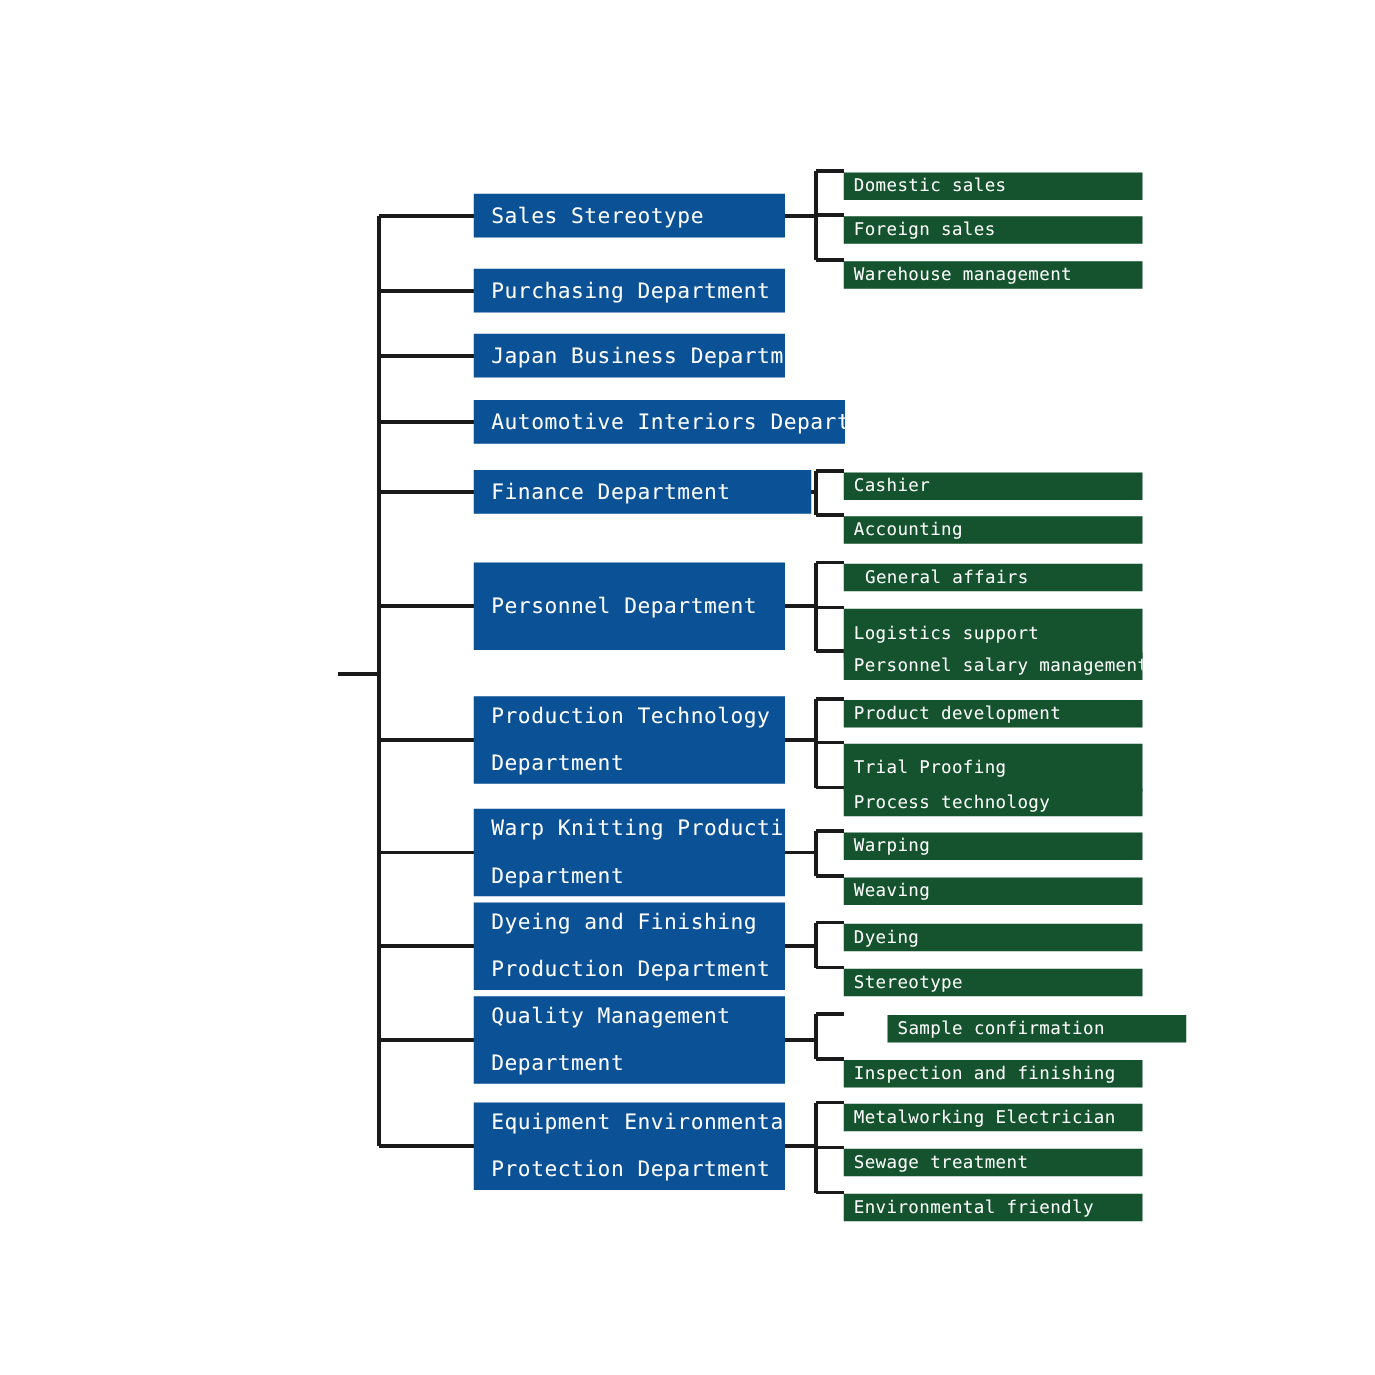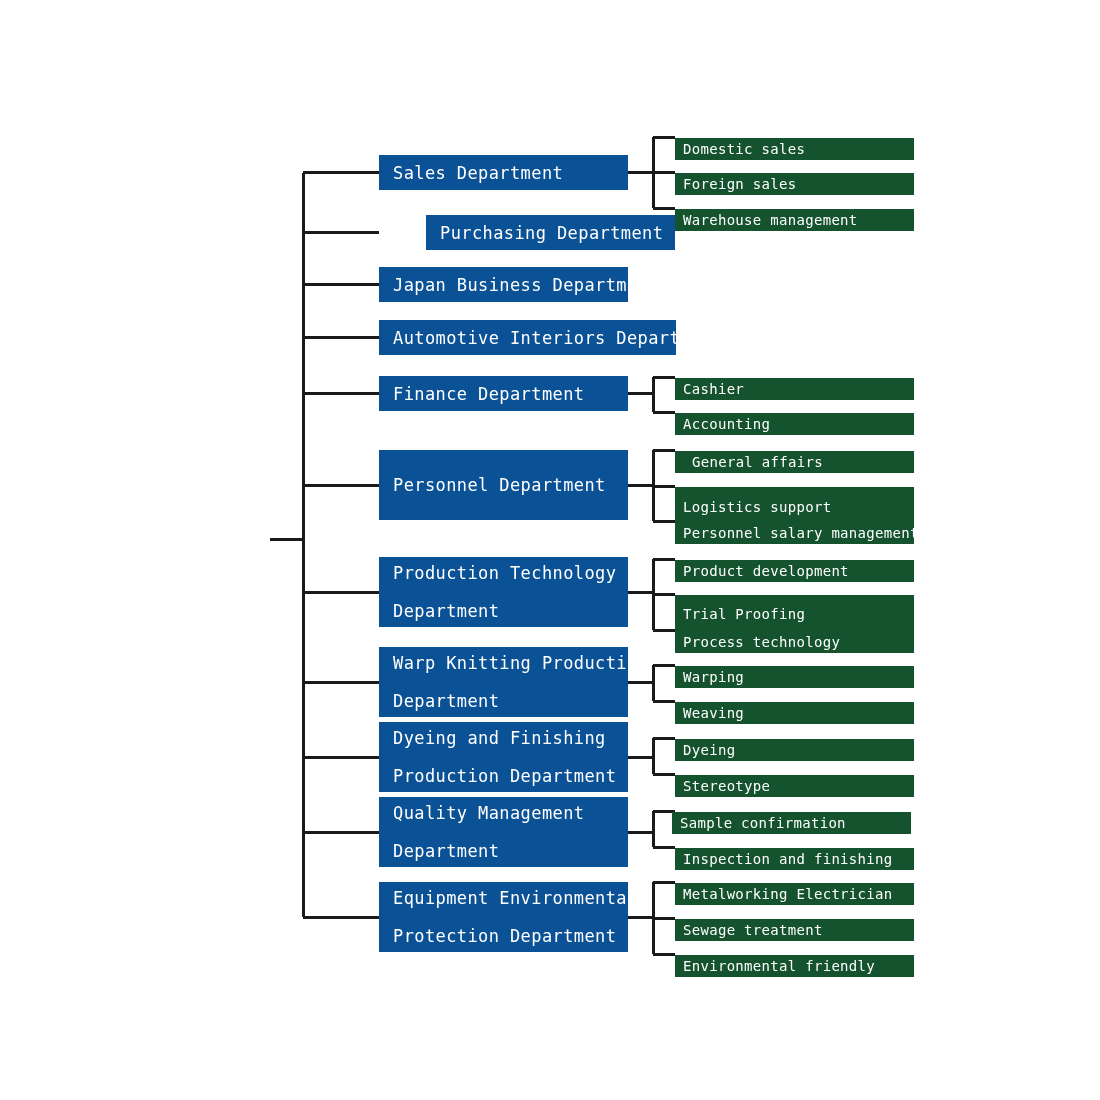--- a/index.html
+++ b/index.html
@@ -121,32 +121,32 @@
       <line x1="303" y1="682" x2="379" y2="682" stroke="#1A1A1A" stroke-width="3" shape-rendering="crispEdges"></line>
       <line x1="303" y1="757" x2="379" y2="757" stroke="#1A1A1A" stroke-width="3" shape-rendering="crispEdges"></line>
       <line x1="303" y1="832" x2="379" y2="832" stroke="#1A1A1A" stroke-width="3" shape-rendering="crispEdges"></line>
       <line x1="303" y1="917" x2="379" y2="917" stroke="#1A1A1A" stroke-width="3" shape-rendering="crispEdges"></line>
       <line x1="270" y1="539" x2="303" y2="539" stroke="#1A1A1A" stroke-width="3" shape-rendering="crispEdges"></line>
     </svg>
 
 
   <div id="dept-layer">
       <div class="node node-dept" style="left: 379px; top: 155px; width: 249px; height: 35px;">
-        <span class="line">Sales Department</span>
-      </div>
-      <div class="node node-dept" style="left: 379px; top: 215px; width: 249px; height: 35px; margin-left: 47px;">
+        <span class="line">Sales Stereotype</span>
+      </div>
+      <div class="node node-dept" style="left: 379px; top: 215px; width: 249px; height: 35px;">
         <span class="line">Purchasing Department</span>
       </div>
       <div class="node node-dept" style="left: 379px; top: 267px; width: 249px; height: 35px;">
         <span class="line">Japan Business Department</span>
       </div>
       <div class="node node-dept" style="left: 379px; top: 320px; width: 297px; height: 35px;">
         <span class="line">Automotive Interiors Department</span>
       </div>
-      <div class="node node-dept" style="left: 379px; top: 376px; width: 249px; height: 35px;">
+      <div class="node node-dept" style="left: 379px; top: 376px; width: 270px; height: 35px;">
         <span class="line">Finance Department</span>
       </div>
       <div class="node node-dept two-line" style="left: 379px; top: 450px; width: 249px; height: 70px;">
         <span class="line">Personnel Department</span>
       </div>
       <div class="node node-dept two-line" style="left: 379px; top: 557px; width: 249px; height: 70px;">
         <span class="line">Production Technology</span>
         <span class="line">Department</span>
       </div>
       <div class="node node-dept two-line" style="left: 379px; top: 647px; width: 249px; height: 70px;">
@@ -205,21 +205,21 @@
       </div>
       <div class="node node-leaf" style="left: 675px; top: 690px; width: 239px; height: 22px;">
         <span class="line">Weaving</span>
       </div>
       <div class="node node-leaf" style="left: 675px; top: 727px; width: 239px; height: 22px;">
         <span class="line">Dyeing</span>
       </div>
       <div class="node node-leaf" style="left: 675px; top: 763px; width: 239px; height: 22px; justify-content: center;">
         <span class="line">Stereotype</span>
       </div>
-      <div class="node node-leaf" style="left: 672px; top: 800px; width: 239px; height: 22px;">
+      <div class="node node-leaf" style="left: 710px; top: 800px; width: 239px; height: 22px;">
         <span class="line">Sample confirmation</span>
       </div>
       <div class="node node-leaf" style="left: 675px; top: 836px; width: 239px; height: 22px;">
         <span class="line">Inspection and finishing</span>
       </div>
       <div class="node node-leaf" style="left: 675px; top: 871px; width: 239px; height: 22px;">
         <span class="line">Metalworking Electrician</span>
       </div>
       <div class="node node-leaf" style="left: 675px; top: 907px; width: 239px; height: 22px;">
         <span class="line">Sewage treatment</span>

